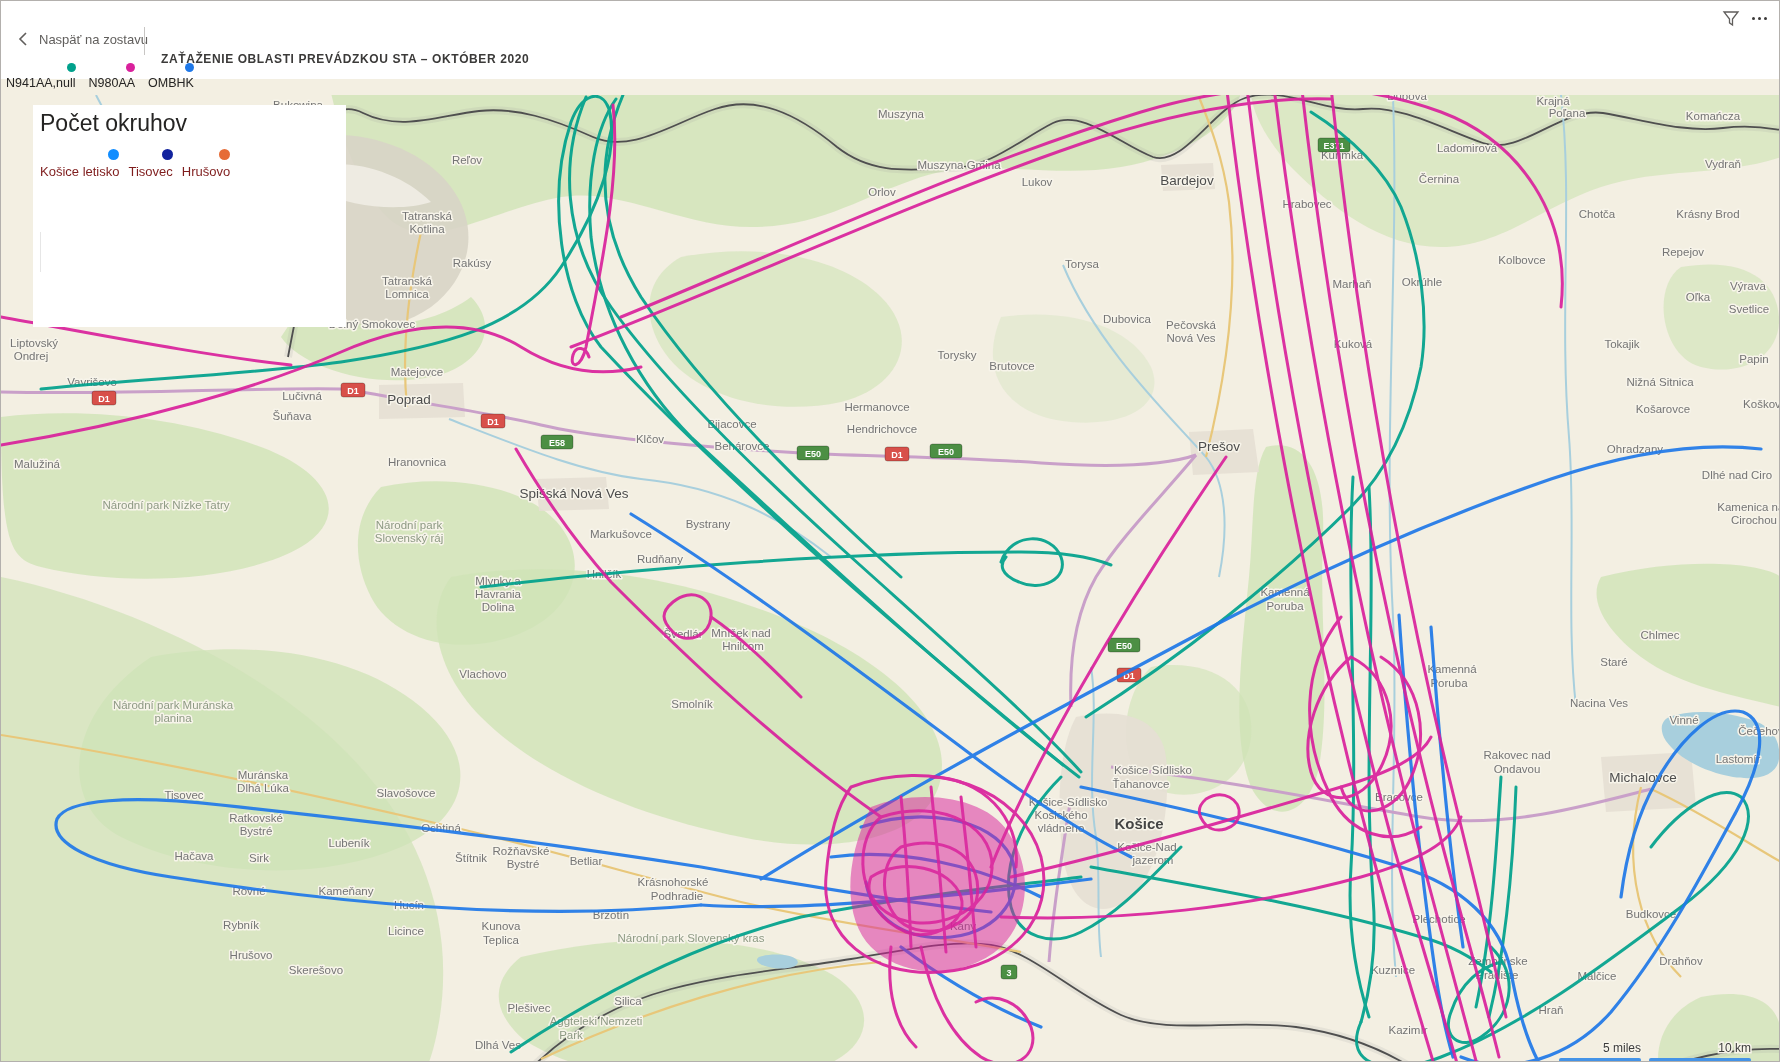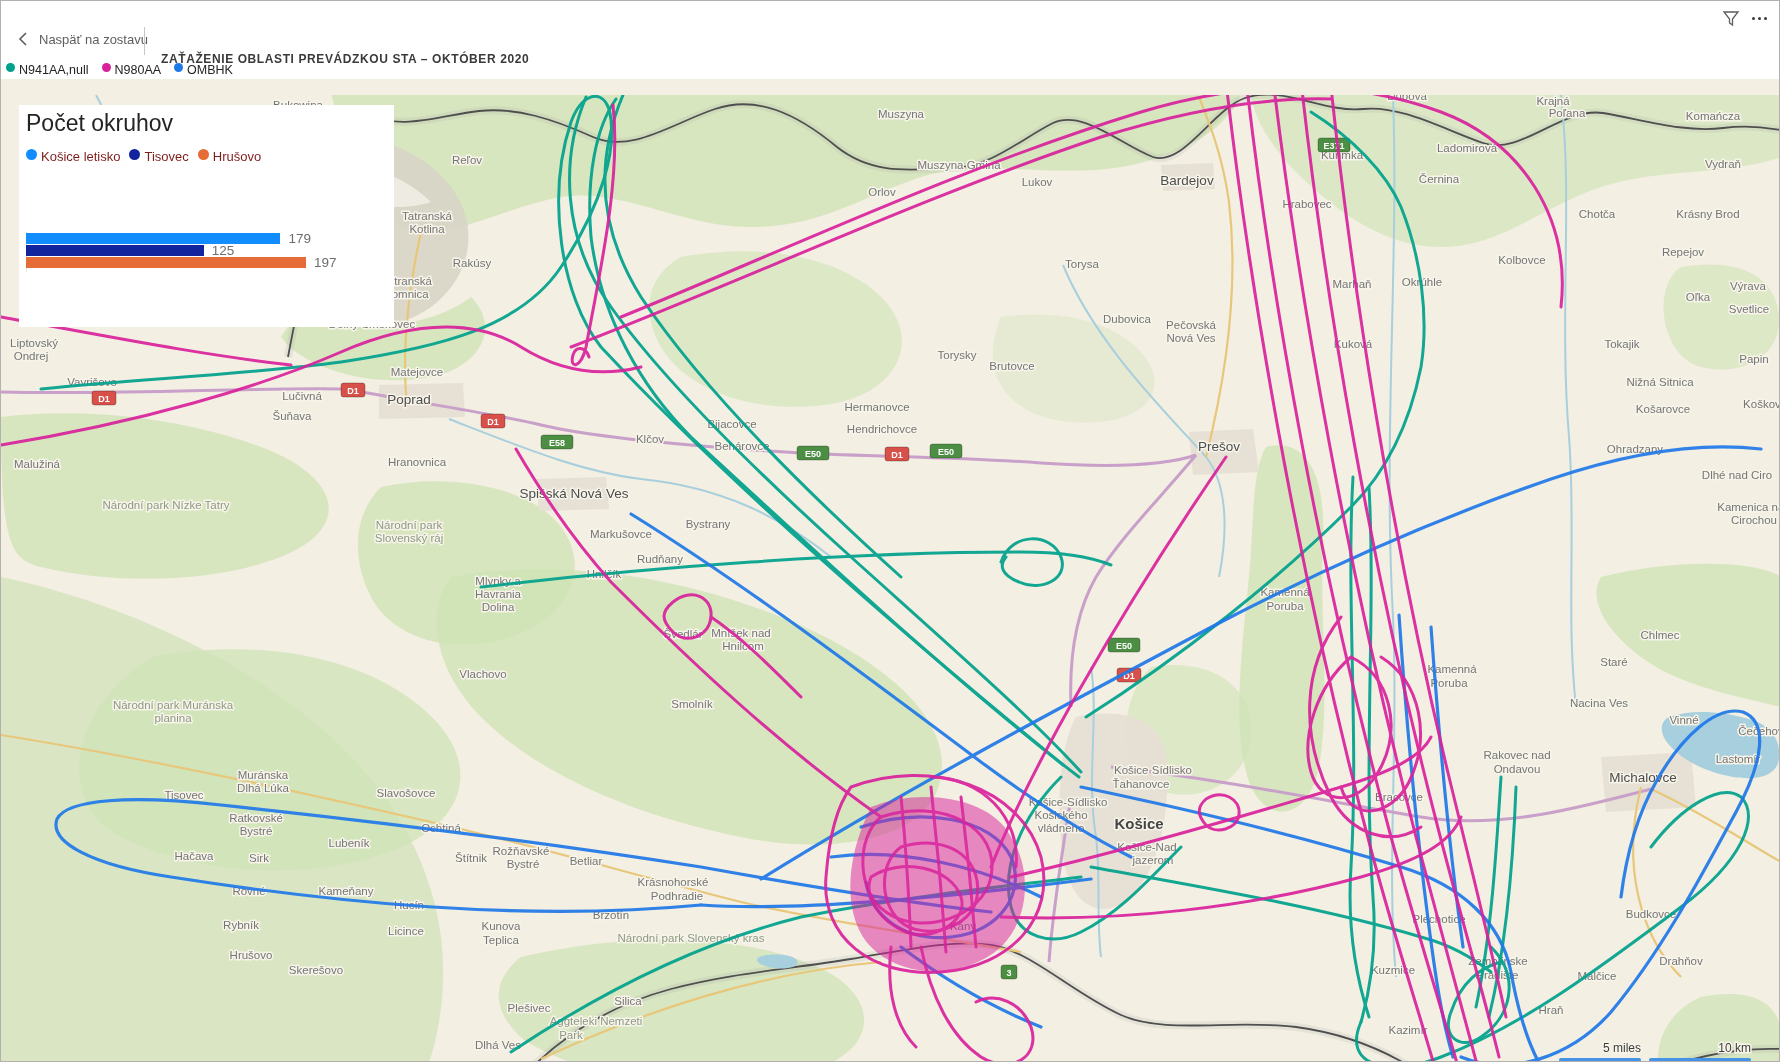--- a/index.html
+++ b/index.html
@@ -10,25 +10,25 @@
   .topchrome{position:absolute;top:0;left:0;right:0;height:78px;background:#fff;z-index:30;}
   .back{position:absolute;left:16px;top:30px;display:flex;align-items:center;gap:10px;cursor:pointer;}
   .back span{font-size:13px;color:#605e5c;}
   .vdiv{position:absolute;left:143px;top:26px;width:1px;height:28px;background:#c8c6c4;}
   .rtitle{position:absolute;left:160px;top:34px;font-size:12px;font-weight:bold;color:#3b3a39;
           letter-spacing:.6px;white-space:nowrap;margin-top:17px;}
   .funnel{position:absolute;right:38px;top:7px;cursor:pointer;}
   .dots{position:absolute;right:8px;top:12px;display:flex;gap:3px;cursor:pointer;padding:4px;}
   .dots i{width:3px;height:3px;border-radius:50%;background:#3b3a39;}
   .legendbar{position:absolute;left:5px;top:62px;display:flex;align-items:center;gap:13px;}
-  .leg-item{display:flex;align-items:flex-start;gap:4px;cursor:pointer;}
+  .leg-item{display:flex;align-items:flex-end;gap:4px;cursor:pointer;flex-direction:column;}
   .leg-item .dot{width:9px;height:9px;border-radius:50%;flex:none;}
   .legendbar .leg-item span:last-child{font-size:12.5px;color:#252423;}
   
-  .panel{position:absolute;left:18px;top:104px;width:375px;height:222px;background:#fff;z-index:20;}
+  .panel{position:absolute;left:32px;top:104px;width:313px;height:222px;background:#fff;z-index:20;}
   .panel-title{position:absolute;left:7px;top:5px;font-size:23px;color:#252423;}
   .panel-legend{position:absolute;left:7px;top:44px;display:flex;align-items:center;gap:9px;}
   .panel-legend .dot{width:11px;height:11px;border-radius:50%;}
   .panel-legend .leg-item span:last-child{font-size:13px;color:#7f1d1d;}
   .bars{position:absolute;left:7px;top:128px;width:280px;}
   .bar-row{position:relative;height:12px;}
   .bar{height:11px;}
   .bar-val{position:absolute;top:-2px;font-size:13.5px;color:#6e6e6e;
            text-shadow:0 0 3px #fff,0 0 3px #fff;}
   .axisline{position:absolute;left:7px;top:127px;width:1px;height:40px;background:#e6e6e6;}
@@ -404,29 +404,15 @@
         <span class="leg-item">
           <span class="dot" style="background: rgb(18, 35, 158);"></span>
           <span>Tisovec</span>
         </span>
         <span class="leg-item">
           <span class="dot" style="background: rgb(230, 108, 55);"></span>
           <span>Hrušovo</span>
         </span>
       </div>
     <div class="axisline"></div>
-    <div class="bars" id="bars">
-        <div class="bar-row">
-          <div class="bar" style="width: 90.8629%; background: rgb(17, 141, 255);"></div>
-          <span class="bar-val" style="left: calc(90.8629% + 8px);">179</span>
-        </div>
-        <div class="bar-row">
-          <div class="bar" style="width: 63.4518%; background: rgb(18, 35, 158);"></div>
-          <span class="bar-val" style="left: calc(63.4518% + 8px);">125</span>
-        </div>
-        <div class="bar-row">
-          <div class="bar" style="width: 100%; background: rgb(230, 108, 55);"></div>
-          <span class="bar-val" style="left: calc(100% + 8px);">197</span>
-        </div>
-      </div>
   </div>
 
 </div>
 
 </body></html>

